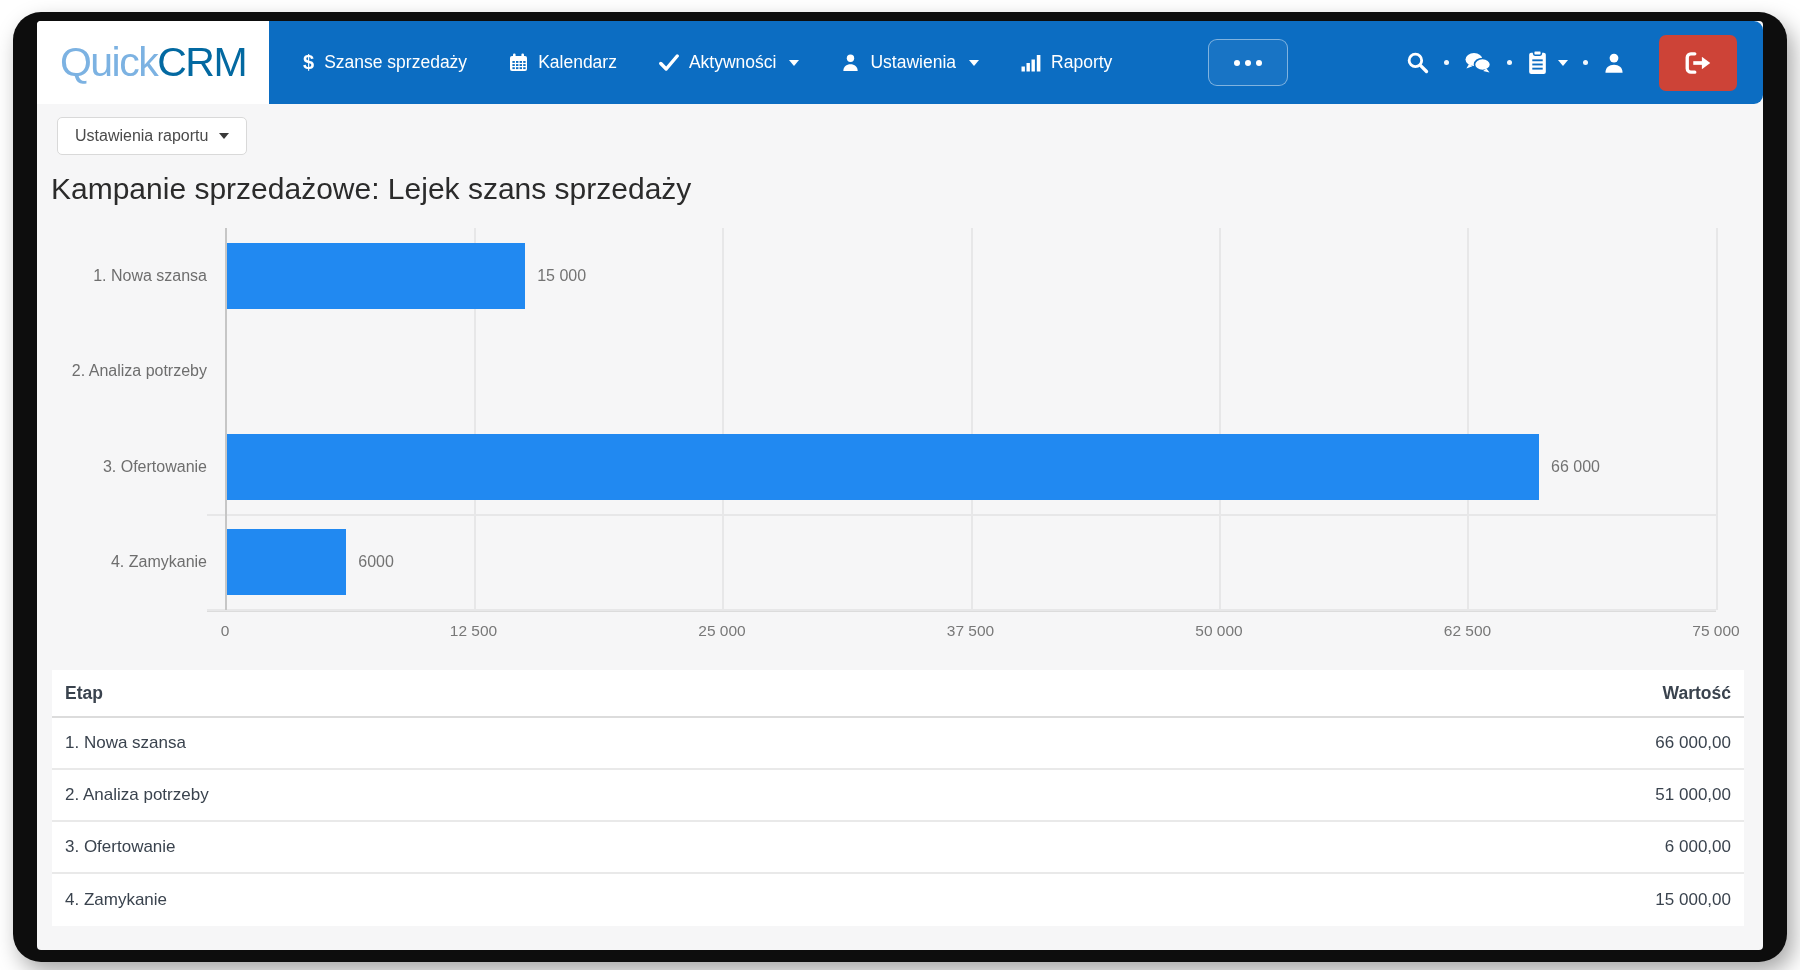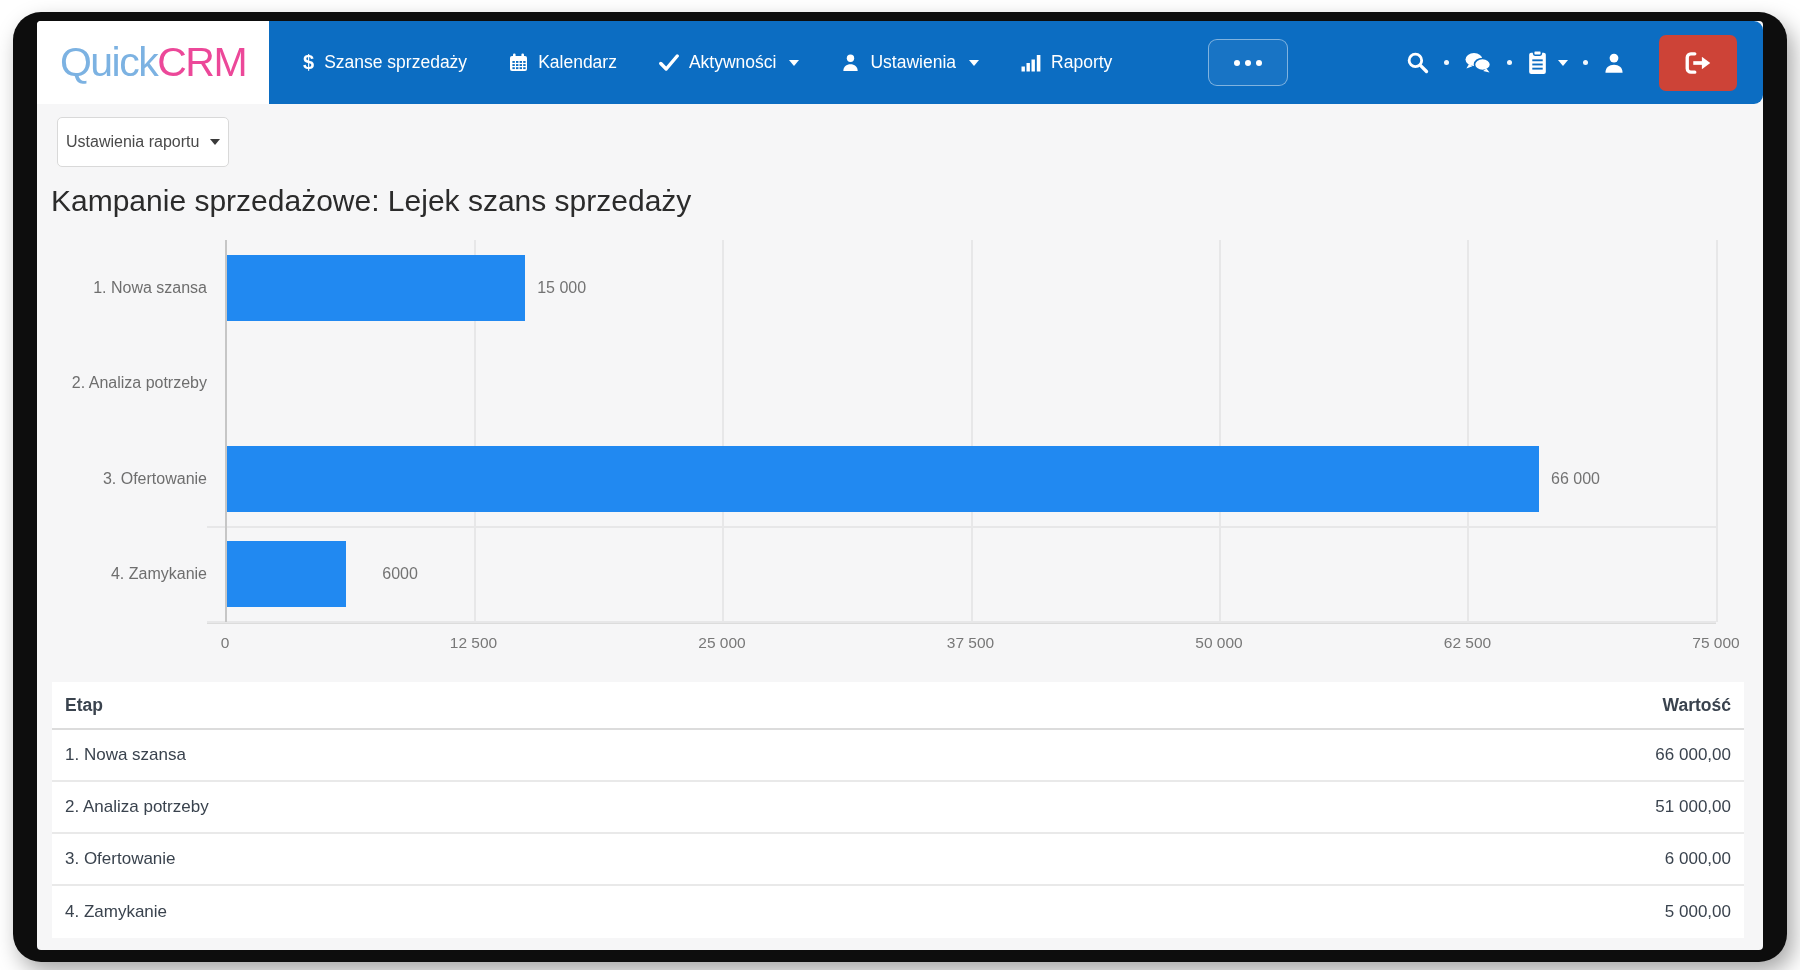--- a/index.html
+++ b/index.html
@@ -13,21 +13,21 @@
            background:#0d0d0d; border-radius:28px; padding:9px 24px 12px 24px;
            box-shadow: 6px 10px 22px rgba(0,0,0,.35); }
   .app { width:100%; height:100%; background:#f6f6f7; border-radius:4px; overflow:hidden;
          display:flex; flex-direction:column; }
 
   
   .navbar { display:flex; height:83px; flex:0 0 83px; background:#0c6dc2;border-radius:9px; }
   .logo-box { width:232px; background:#ffffff; display:flex; align-items:center; justify-content:center;
               font-size:41px; letter-spacing:-1.5px; font-weight:400; cursor:pointer; }
   .logo-quick { color:#7cb2e2; }
-  .logo-crm { color:#ec4899; }
+  .logo-crm { color:#0369a1; }
   .nav { flex:1; display:flex; align-items:center; padding:0 26px 0 34px; }
   .nav-item { display:flex; align-items:center; gap:10px; color:#fff; font-size:17.5px; font-weight:500;
               margin-right:42px; cursor:pointer; white-space:nowrap; }
   .nav-item .ico { display:flex; align-items:center; }
   .caret-w { width:0; height:0; border-left:5px solid transparent; border-right:5px solid transparent;
              border-top:6px solid #fff; margin-left:3px; }
   .dollar { font-size:20px; font-weight:700; }
 
   .more-btn { margin-left:54px; width:80px; height:47px; border:1px solid rgba(255,255,255,.45);
               background:rgba(255,255,255,.05); border-radius:9px; display:flex; align-items:center;
@@ -37,21 +37,21 @@
   .icon-strip { margin-left:auto; display:flex; align-items:center; gap:15px; margin-right:34px; }
   .strip-ico { display:flex; align-items:center; cursor:pointer; }
   .sep-dot { width:5px; height:5px; border-radius:50%; background:#fff; opacity:.95; }
 
   .logout-btn { width:78px; height:56px; background:#cd4337; border:none; border-radius:7px;
                 display:flex; align-items:center; justify-content:center; cursor:pointer; }
 
   
   .content { flex:1; position:relative; }
 
-  .report-btn { margin:13px 0 0 20px; height:50px; padding:0 8px; background:#fff;
+  .report-btn { margin:13px 0 0 20px; height:38px; padding:0 17px; background:#fff;
                 border:1px solid #d9d9d9; border-radius:5px; font-size:16px; color:#4a4a4a;
                 display:inline-flex; align-items:center; gap:11px; cursor:pointer;
                 font-family:"Liberation Sans", sans-serif; }
   .caret-dk { width:0; height:0; border-left:5px solid transparent; border-right:5px solid transparent;
               border-top:6px solid #3a3a3a; }
 
   .page-title { margin:17px 0 0 14px; font-size:30px; font-weight:500; color:#2b2b2b; letter-spacing:0; }
 
   
   .chart { position:relative; height:412px; margin-top:22px; }
@@ -242,21 +242,21 @@
             <div class="y-axis"></div>
             <div class="x-axis-line"></div>
 
             <div class="chart-row">
               <div class="bar" style="width: 88%;"></div>
               <span class="bar-value" style="left: calc(88% + 14px);">66 000</span>
               <div class="row-sep"></div>
             </div>
             <div class="chart-row">
               <div class="bar" style="width: 8%;"></div>
-              <span class="bar-value" style="left: calc(8% + 14px); margin-left: 24px;">6000</span>
+              <span class="bar-value" style="left: calc(8% + 14px);">6000</span>
               <div class="row-sep"></div>
             </div>
             <div class="chart-row">
               <div class="bar" style="width: 20%;"></div>
               <span class="bar-value" style="left: calc(20% + 14px);">15 000</span>
             </div>
           <div class="gridline" style="left: 16.6667%;"></div>
               <div class="gridline" style="left: 33.3333%;"></div>
               <div class="gridline" style="left: 50%;"></div>
               <div class="gridline" style="left: 66.6667%;"></div>
@@ -288,20 +288,20 @@
           <div class="t-row">
             <span>2. Analiza potrzeby</span>
             <span class="t-val">51 000,00</span>
           </div>
           <div class="t-row">
             <span>3. Ofertowanie</span>
             <span class="t-val">6 000,00</span>
           </div>
           <div class="t-row">
             <span>4. Zamykanie</span>
-            <span class="t-val">5 000,00</span>
+            <span class="t-val">15 000,00</span>
           </div>
         </section>
 
       </main>
     </div>
   </div>
 </div>
 
 </body></html>

